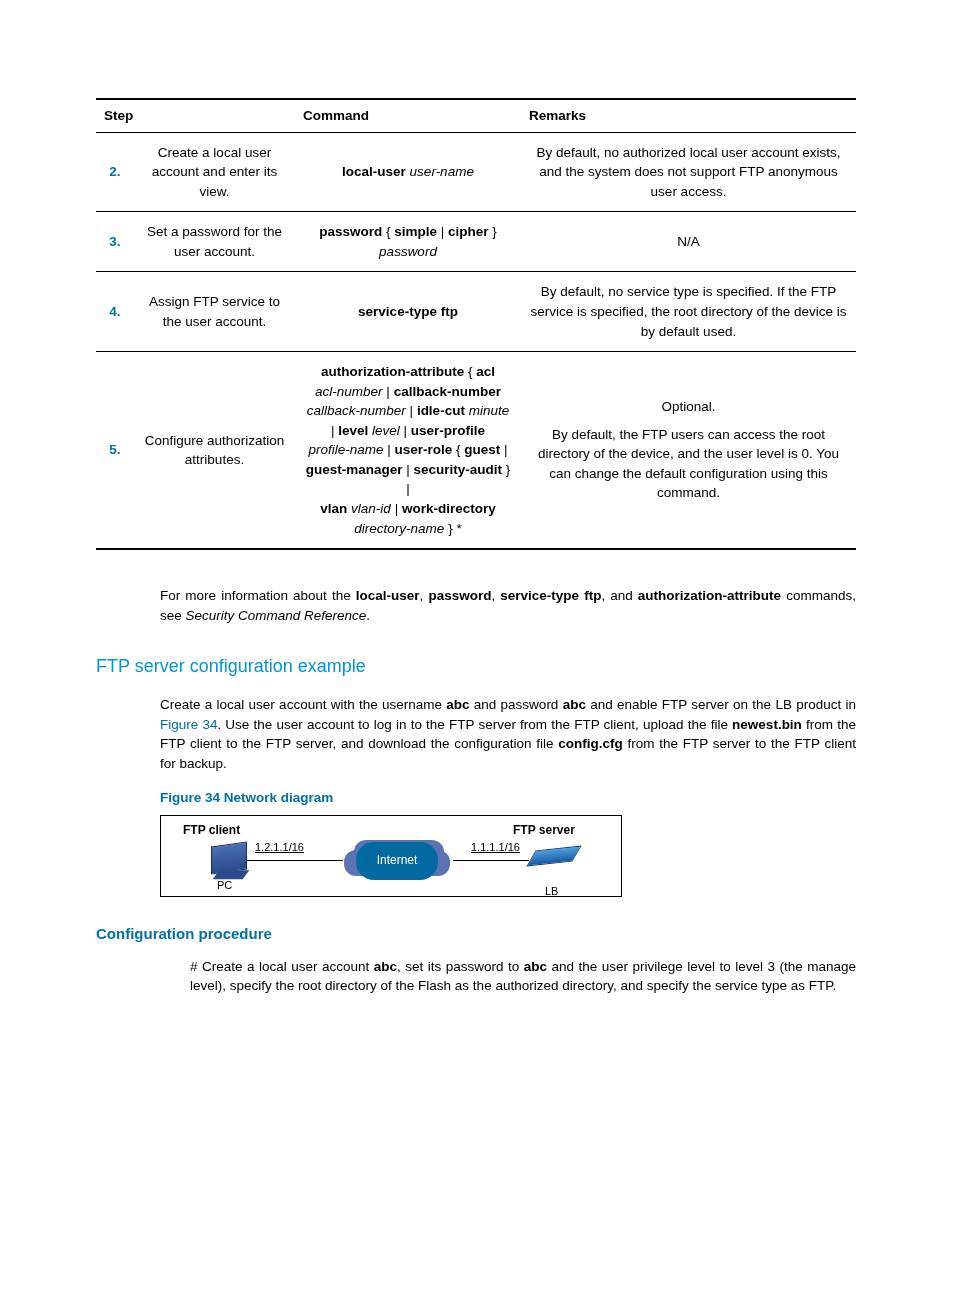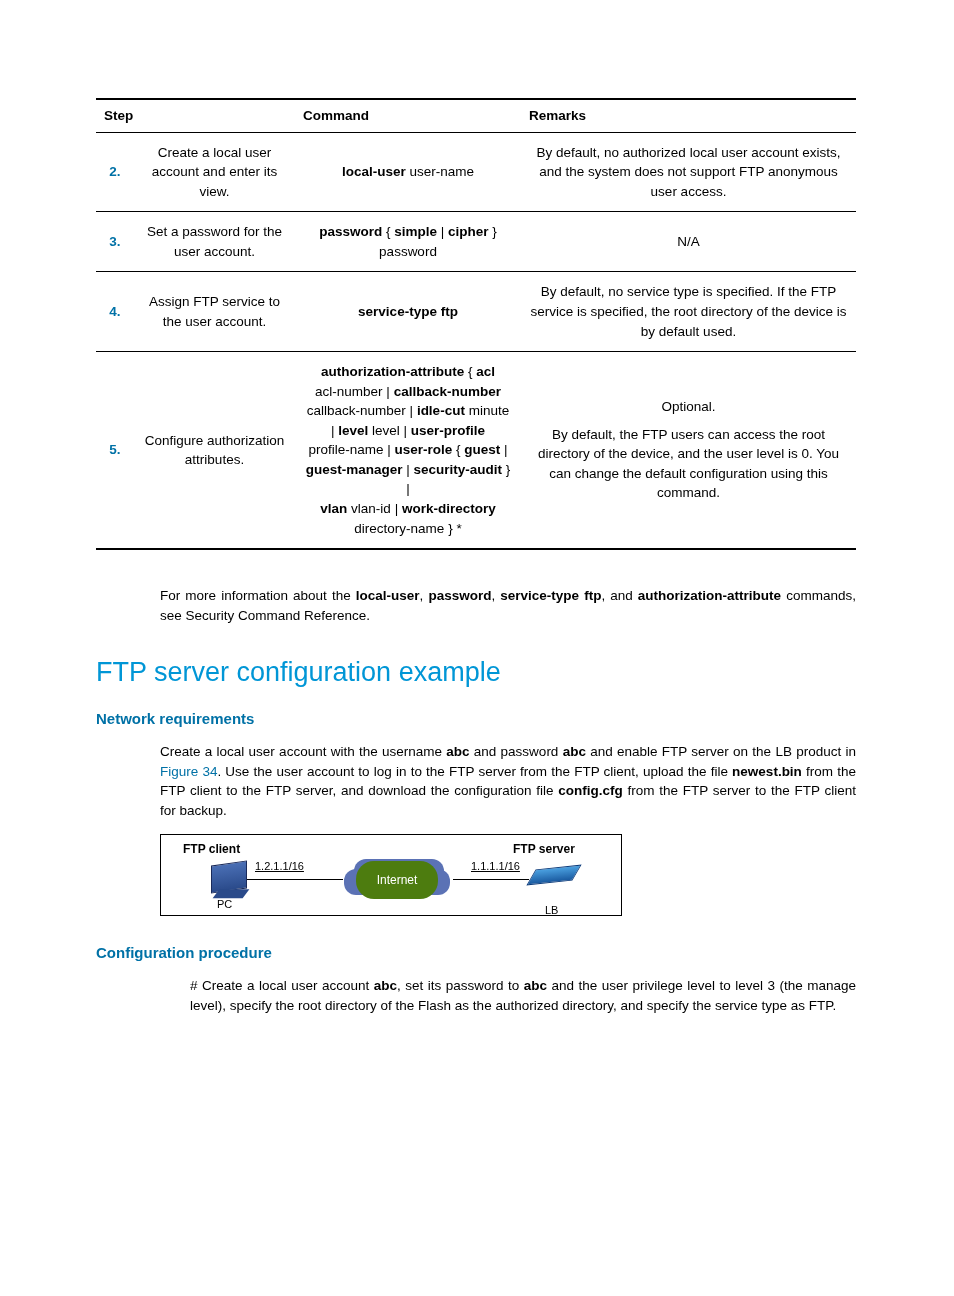--- a/index.html
+++ b/index.html
@@ -45,29 +45,29 @@
     border-bottom: 2.5px solid #000;
   }
   .num {
     font-weight: bold;
     color: #0071a6;
     width: 22px;
     text-align: right;
     vertical-align: middle;
   }
   .bold { font-weight: bold; }
-  .ital { }
+  .ital { font-style: italic; }
   .para {
     margin: 0 0 14px 0;
     text-align: justify;
   }
   .indent { margin-left: 62px; }
   h1.section {
     font-weight: normal;
-    font-size: 27px;
+    font-size: 18px;
     color: #0096d6;
     margin: 28px 0 16px -2px;
   }
   h2.subsection {
     font-weight: bold;
     font-size: 15px;
     color: #0071a6;
     margin: 16px 0 12px -2px;
   }
   .fig-caption {
@@ -85,21 +85,21 @@
     box-sizing: border-box;
     position: relative;
     background: #fff;
     margin-bottom: 26px;
     padding-left: 47px;
   }
   .lbl { position: absolute; font-size: 12px; font-weight: bold; }
   .ip  { position: absolute; font-size: 11px; text-decoration: underline; }
   .plainlbl { position: absolute; font-size: 11px; }
   .cloud {
-    position:absolute; width:82px; height:38px; background:#4d7c0f;
+    position:absolute; width:82px; height:38px; background:#0369a1;
     border-radius:18px; left:195px; top:26px;
     box-shadow: -18px 2px 0 -6px #5b72b5, 18px 2px 0 -6px #5b72b5, -8px -8px 0 -6px #5b72b5, 12px -8px 0 -6px #5b72b5;
     color:#fff; display:flex; align-items:center; justify-content:center; font-size:12px;
   }
   .line { position:absolute; height:1px; background:#000; }
   .pc {
     position:absolute; left:50px; top:28px; width:34px; height:26px;
     background: linear-gradient(#4a6fb5,#2a4a8a); border:1px solid #1a2a5a;
     transform: skew(0deg,-8deg);
   }
@@ -189,26 +189,26 @@
       </tr>
     </tbody>
   </table>
 
   <p class="para indent">
     <span>For more information about the </span><span class="bold">local-user</span><span>, </span><span class="bold">password</span><span>, </span><span class="bold">service-type ftp</span><span>, and </span><span class="bold">authorization-attribute</span><span> commands, see </span><span class="ital">Security Command Reference</span><span>.</span>
   </p>
 
   <h1 class="section">FTP server configuration example</h1>
 
-  <h2 class="subsection">Network requirements</h2>
 
   <p class="para indent">
     <span>Create a local user account with the username </span><span class="bold">abc</span><span> and password </span><span class="bold">abc</span><span> and enable FTP server on the LB product in </span><span class="link">Figure 34</span><span>. Use the user account to log in to the FTP server from the FTP client, upload the file </span><span class="bold">newest.bin</span><span> from the FTP client to the FTP server, and download the configuration file </span><span class="bold">config.cfg</span><span> from the FTP server to the FTP client for backup.</span>
   </p>
 
+  <div class="fig-caption">Figure 34 Network diagram</div>
 
   <div class="diagram-box">
     <div class="lbl" style="left:22px; top:6px;">FTP client</div>
     <div class="lbl" style="left:352px; top:6px;">FTP server</div>
     <div class="pc"></div>
     <div class="ip" style="left:94px; top:24px;">1.2.1.1/16</div>
     <div class="line" style="left:86px; top:44px; width:96px;"></div>
     <div class="cloud">
         <span>Internet</span>
       </div>

